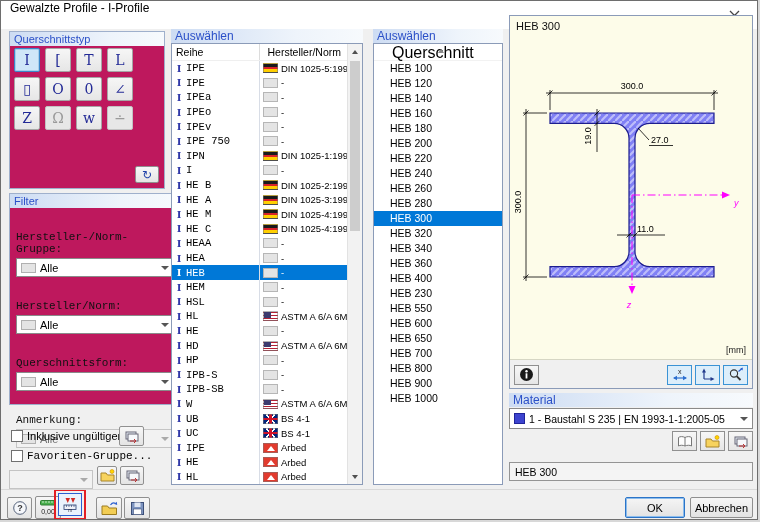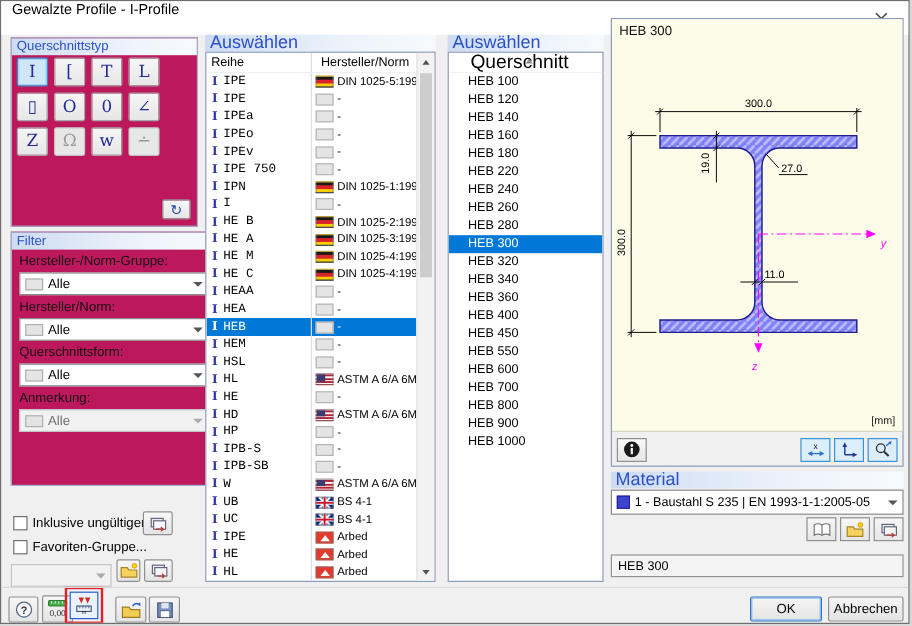--- a/index.html
+++ b/index.html
@@ -6,33 +6,33 @@
   *{box-sizing:border-box;}
   #dlg{position:relative;width:758px;height:520px;border:1px solid #6e6e6e;background:#f0f0f0;
        font-family:"Liberation Sans","DejaVu Sans",sans-serif;font-size:11px;color:#000;overflow:hidden;}
   
   .titlebar{position:absolute;left:0;top:0;right:0;height:28px;background:#fff;display:flex;align-items:flex-start;padding-left:9px;font-size:12px;}
   .closebtn{position:absolute;right:0;top:0;width:45px;height:28px;display:flex;align-items:center;justify-content:center;}
   
   .gpanel{position:absolute;border:1px solid #9fb0cc;background:#be185d;}
   .grouphead{height:14px;line-height:14px;font-size:11px;color:#2b50c8;
              background:linear-gradient(90deg,#cddcf3,#eef4fb 65%,#f7fafd);padding-left:4px;white-space:nowrap;overflow:hidden;}
-  .headbar{position:absolute;height:14px;line-height:14px;font-size:15px;color:#2b50c8;
+  .headbar{position:absolute;height:14px;line-height:14px;font-size:12px;color:#2b50c8;
            background:linear-gradient(90deg,#cddcf3,#eef4fb 65%,#f7fafd);padding-left:4px;}
   
   .tgrid{position:absolute;left:4px;top:16px;display:grid;grid-template-columns:repeat(4,26px);grid-auto-rows:24px;gap:5px;}
   .tbtn{display:flex;align-items:center;justify-content:center;font:14px "DejaVu Serif","DejaVu Sans",serif;color:#232a96;
         background:linear-gradient(#f6f6f6,#e6e6e6);border:1px solid #a6a6a6;border-radius:2px;cursor:pointer;}
   .tbtn.sel{background:#cfe6f8;border-color:#3c87c8;box-shadow:inset 0 0 0 1px #a5cfec;}
   .tbtn.dis{color:#9a9a9a;background:#e7e7e7;border-color:#c2c2c2;}
   .rotbtn{position:absolute;right:5px;bottom:5px;width:24px;height:17px;display:flex;align-items:center;justify-content:center;
           font-size:12px;color:#2244aa;background:linear-gradient(#f7f7f7,#e5e5e5);border:1px solid #909090;border-radius:2px;}
   
   .ffields{position:absolute;left:6px;top:14px;right:6px;}
-  .flabel{margin-top:4px;color:#111;}
+  .flabel{margin-top:23px;color:#111;font-family:Liberation Mono, monospace;}
   .combo{margin-top:3px;height:19px;border:1px solid #8a8a8a;background:#fff;display:flex;align-items:center;padding:0 4px;gap:4px;}
   .combo.dis{background:#f2f2f2;border-color:#c4c4c4;color:#6e6e6e;}
   .cswatch{width:15px;height:10px;background:#e4e4e4;border:1px solid #b0b0b0;flex:0 0 auto;}
   .ctext{flex:1;font-size:11px;white-space:nowrap;overflow:hidden;}
   .carrow{width:0;height:0;border:4px solid transparent;border-top-color:#555;margin-top:4px;flex:0 0 auto;}
   .combo.dis .carrow{border-top-color:#aaa;}
   
   .cbrow{position:absolute;display:flex;align-items:center;gap:4px;}
   .cbox{width:12px;height:12px;border:1px solid #707070;background:#fff;flex:0 0 auto;}
   .toolbtn{position:absolute;display:flex;align-items:center;justify-content:center;
@@ -168,21 +168,21 @@
     <span class="cbox"></span>
     <span>Inklusive ungültiger...</span>
   </div>
   <div class="toolbtn" style="left:118px;top:425px;width:25px;height:20px;">
     <svg width="15" height="13" viewBox="0 0 15 13">
         <rect x="2" y="2" width="10" height="7" fill="#e9eef6" stroke="#667"></rect>
         <rect x="4" y="4" width="10" height="7" fill="#f6f8fb" stroke="#667"></rect>
         <path d="M6,11 L12,11 L10,9 M12,11 L10,13" stroke="#b33" fill="none"></path>
       </svg>
   </div>
-  <div class="cbrow" style="left:10px;top:449px;">
+  <div class="cbrow" style="left:10px;top:449px;font-family:Liberation Mono, monospace;">
     <span class="cbox"></span>
     <span>Favoriten-Gruppe...</span>
   </div>
   <div class="combo dis" style="position:absolute;left:8px;top:466px;width:84px;">
     <span class="ctext"></span>
     <span class="carrow"></span>
   </div>
   <div class="toolbtn" style="left:96px;top:465px;width:20px;height:19px;">
     <svg width="15" height="13" viewBox="0 0 15 13">
         <path d="M1,4 H6 L7.5,6 H14 V12 H1 Z" fill="#f7d35e" stroke="#a8852a"></path>
@@ -492,32 +492,34 @@
     <div class="scolhead">
       <span>Querschnitt</span>
       <span class="sortcaret"></span>
     </div>
     <div class="srows">
         <div class="srow">HEB 100</div>
         <div class="srow">HEB 120</div>
         <div class="srow">HEB 140</div>
         <div class="srow">HEB 160</div>
         <div class="srow">HEB 180</div>
+        <div class="srow">HEB 200</div>
         <div class="srow">HEB 220</div>
         <div class="srow">HEB 240</div>
         <div class="srow">HEB 260</div>
         <div class="srow">HEB 280</div>
         <div class="srow sel">HEB 300</div>
         <div class="srow">HEB 320</div>
         <div class="srow">HEB 340</div>
         <div class="srow">HEB 360</div>
         <div class="srow">HEB 400</div>
-        <div class="srow">HEB 450</div>
+        <div class="srow">HEB 230</div>
         <div class="srow">HEB 550</div>
         <div class="srow">HEB 600</div>
+        <div class="srow">HEB 650</div>
         <div class="srow">HEB 700</div>
         <div class="srow">HEB 800</div>
         <div class="srow">HEB 900</div>
         <div class="srow">HEB 1000</div>
       </div>
   </div>
 
   <div class="pvpanel">
     <div class="pvdraw">
       <svg viewBox="0 0 242 344" width="242" height="344">

